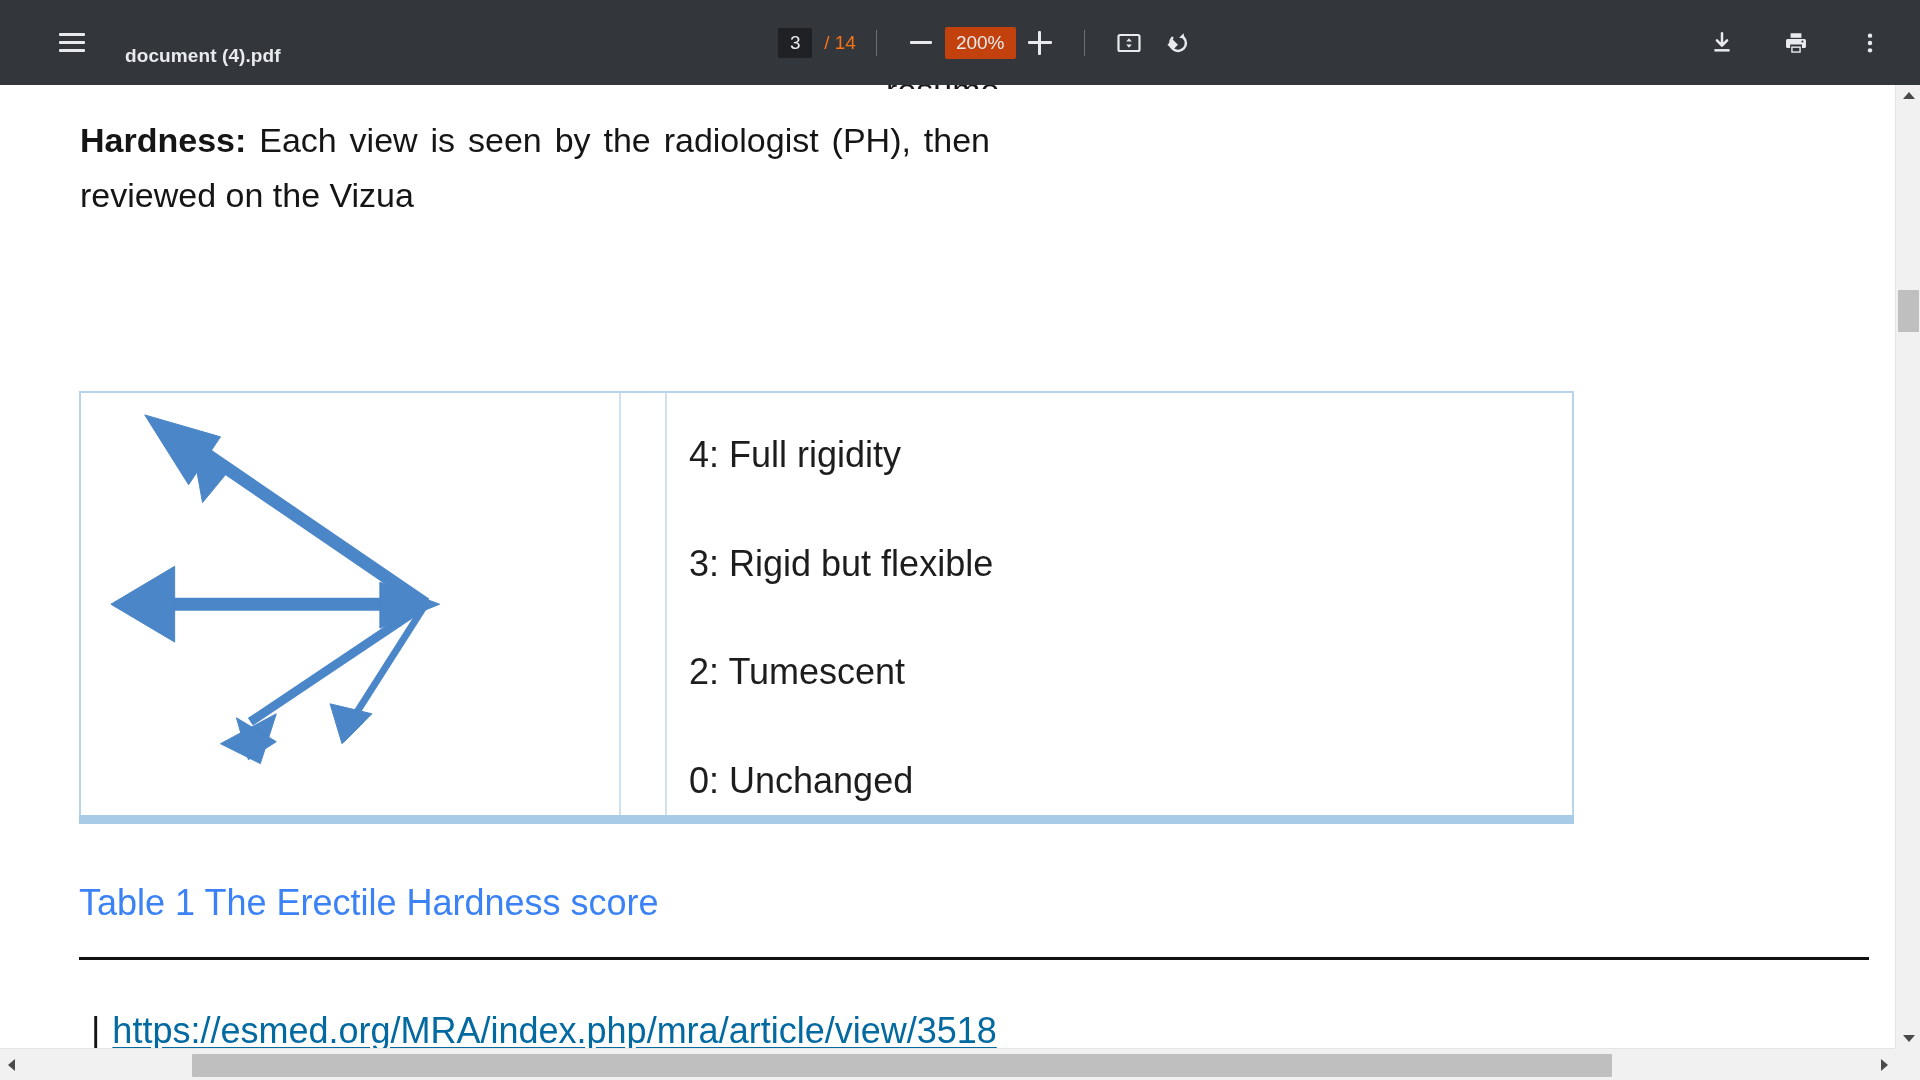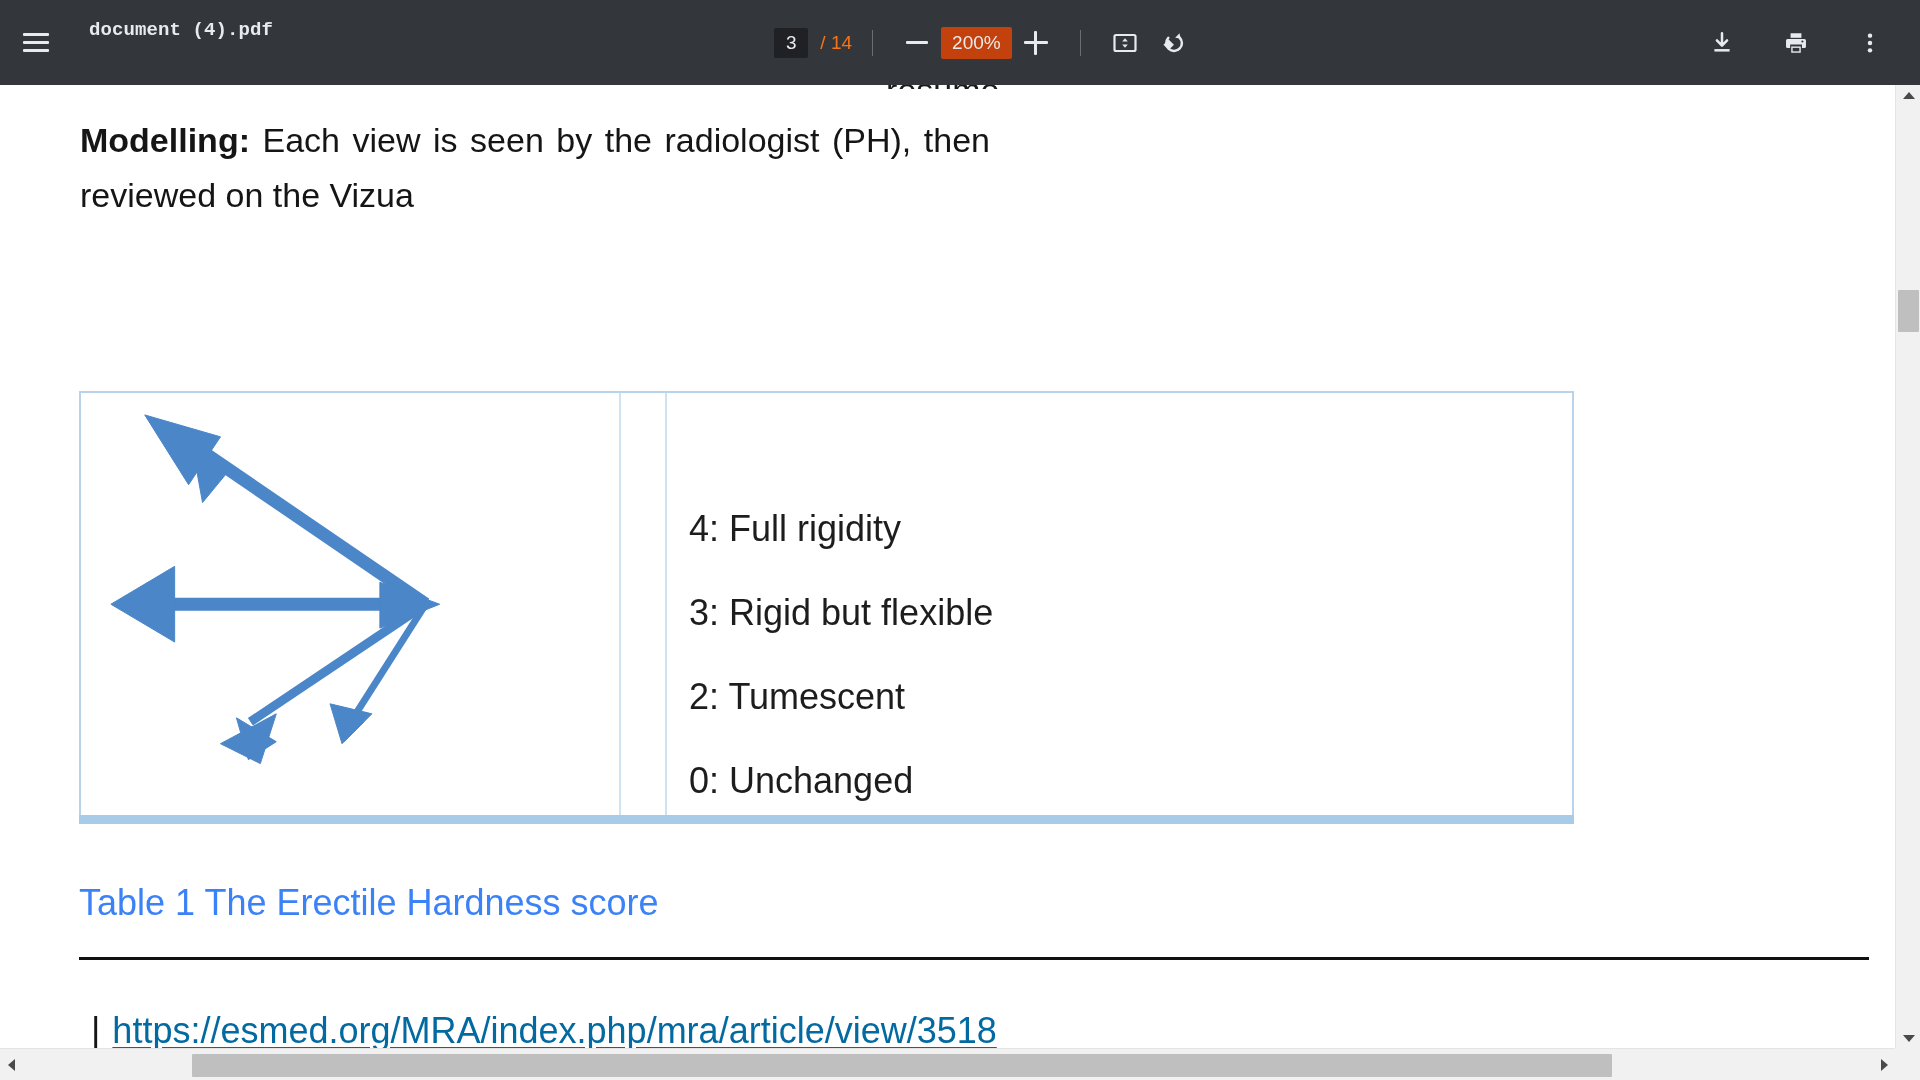--- a/index.html
+++ b/index.html
@@ -14,21 +14,21 @@
   .viewer { position:relative; width:1920px; height:1080px; background:#fff; }
 
   
   .toolbar {
     position:absolute; top:0; left:0;
     width:1920px; height:85px;
     background:#33373b;
     display:flex; align-items:center;
     z-index:30;
   }
-  .tb-left { display:flex; align-items:flex-start; padding-left:12px; flex:0 0 auto;font-family:Liberation Mono, monospace; }
+  .tb-left { display:flex; align-items:flex-end; padding-left:48px; flex:0 0 auto; }
   .tb-center { flex:1 1 auto; display:flex; align-items:center; justify-content:center; }
   .tb-right { display:flex; align-items:center; padding-right:26px; flex:0 0 auto; gap:26px; }
 
   .icon-btn {
     width:48px; height:48px;
     display:flex; align-items:center; justify-content:center;
     border:none; background:transparent; cursor:pointer;
     border-radius:4px;
   }
   .icon-btn svg { display:block; }
@@ -160,21 +160,21 @@
   .cell-spacer {
     width:46px;
     border-right:2px solid #cfe2f2;
     flex:0 0 auto;
   }
   .cell-scale {
     flex:1 1 auto;
     padding:20px 0 0 22px;
     display:flex;
     flex-direction:column;
-    justify-content:flex-end;
+    justify-content:space-between;
     gap:0;
   }
   .scale-item {
     font-size:36px;
     color:#1d1d1d;
     line-height:1;
     height:84px;
     display:flex;
     align-items:center;
     font-family:"Liberation Sans", sans-serif;
@@ -376,21 +376,21 @@
   </div>
 
   <div class="doc-area">
     <div class="page-shadow"></div>
 
     <div class="page-canvas">
 
       <div class="clipped-row">resume.</div>
 
       <div class="para">
-        <b>Modelling:</b><span> Each view is seen by the radiologist (PH), then reviewed on the Vizua</span>
+        <b>Hardness:</b><span> Each view is seen by the radiologist (PH), then reviewed on the Vizua</span>
       </div>
 
       <div class="ehs-table">
 
         <div class="cell-figure">
           <svg class="arrow-fig" viewBox="0 0 540 432" preserveAspectRatio="none">
             <g stroke="#4a86c8" fill="#4a86c8" stroke-linecap="butt" stroke-linejoin="miter">
 
               <line x1="346" y1="212" x2="112" y2="52" stroke-width="13"></line>
               <path d="M64 22 L140 44 L108 92 Z"></path>

